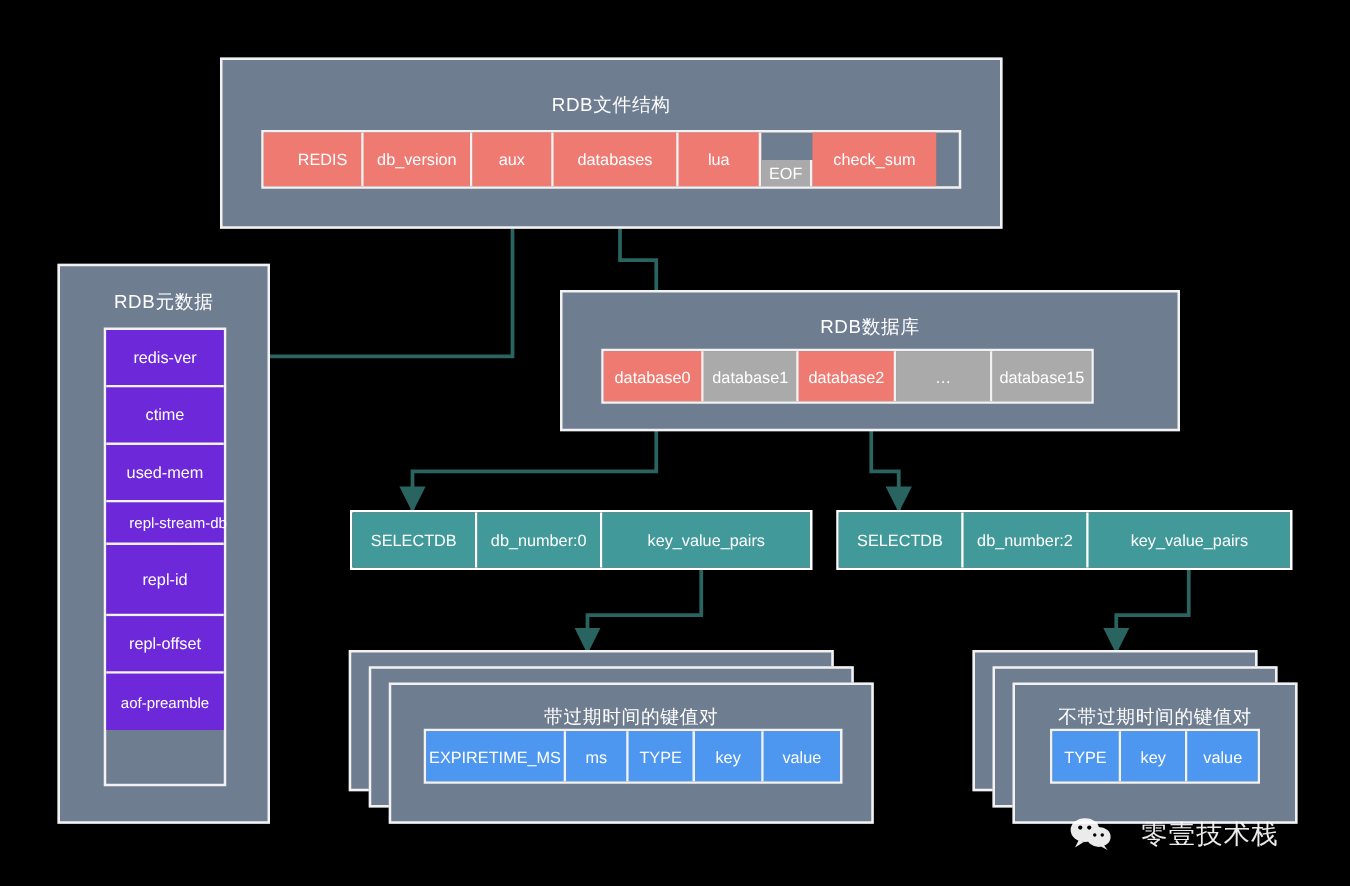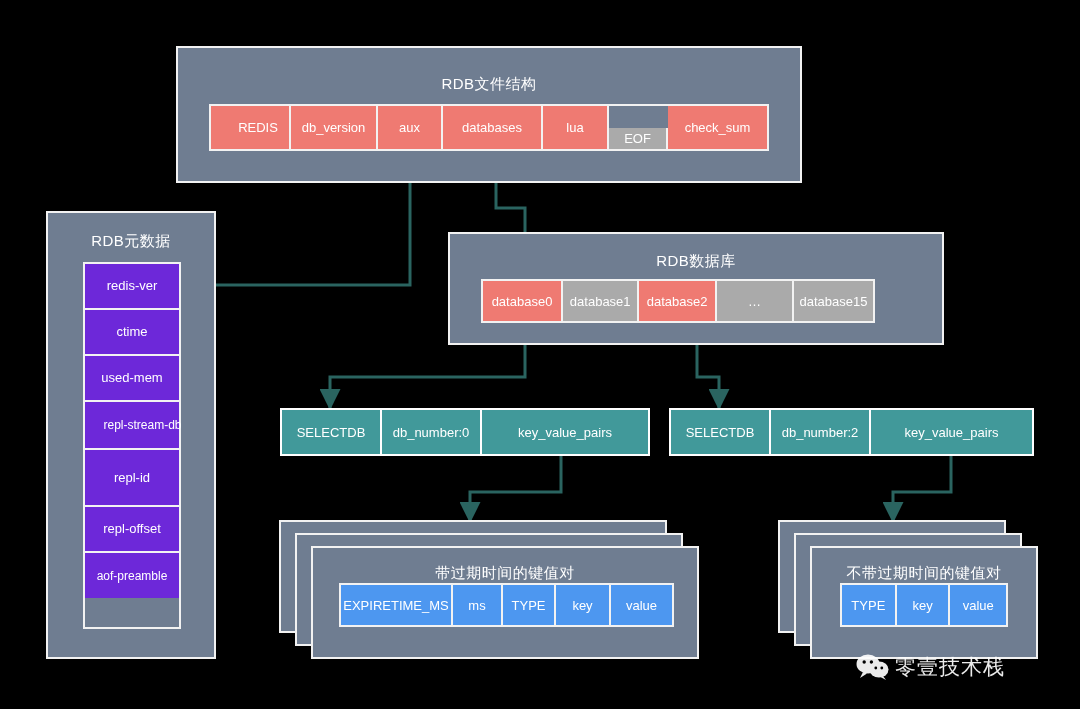--- a/index.html
+++ b/index.html
@@ -91,21 +91,21 @@
   }
 
   
   .conn { position: absolute; left: 0; top: 0; pointer-events: none; }
 
   
   .watermark {
     position: absolute;
     display: flex;
     align-items: center;
-    gap: 5px;
+    gap: 23px;
     opacity: .92;
   }
   .watermark .wm-text {
     font-size: 21px;
     color: #ffffff;
     font-family: "DejaVu Sans", sans-serif;
     letter-spacing: 1px;
     white-space: nowrap;
   }
 </style>
@@ -134,32 +134,32 @@
 
 <div class="panel" style="left:176px; top:46px; width:626px; height:137px;">
   <div class="panel-title" style="margin-top:27px;">RDB文件结构</div>
 </div>
 <div class="cellrow" style="left:209px; top:104px; width:560px; height:47px;">
   <div class="cell c-red" style="width:80px;padding-left:16px;">REDIS</div>
   <div class="cell c-red" style="width:87px;">db_version</div>
   <div class="cell c-red" style="width:65px;">aux</div>
   <div class="cell c-red" style="width:100px;">databases</div>
   <div class="cell c-red" style="width:66px;text-align:center;">lua</div>
-  <div class="cell c-gray" style="width:59px;margin-top:22px;">EOF</div>
+  <div class="cell c-gray" style="width:41px;margin-top:22px;">EOF</div>
   <div class="cell c-red" style="width:99px;">check_sum</div>
 </div>
 
 <div class="panel" style="left:46px; top:211px; width:170px; height:448px;">
   <div class="panel-title" style="margin-top:19px;">RDB元数据</div>
 </div>
 <div class="cellcol" style="left:83px; top:262px; width:98px; height:367px;">
   <div class="cell" style="height:45.9px;">redis-ver</div>
   <div class="cell" style="height:45.9px;">ctime</div>
   <div class="cell" style="height:45.9px;">used-mem</div>
-  <div class="cell" style="height:48px; font-size:12px;padding-left:21px;">repl-stream-db</div>
+  <div class="cell" style="height:34px; font-size:12px;padding-left:21px;">repl-stream-db</div>
   <div class="cell" style="height:57px;">repl-id</div>
   <div class="cell" style="height:45.9px;">repl-offset</div>
   <div class="cell" style="height:45.9px; font-size:12px;">aof-preamble</div>
 </div>
 
 <div class="panel" style="left:448px; top:232px; width:496px; height:113px;">
   <div class="panel-title" style="margin-top:18px;">RDB数据库</div>
 </div>
 <div class="cellrow" style="left:481px; top:279px; width:394px; height:44px;">
   <div class="cell c-red" style="width:88px;">database0</div>

